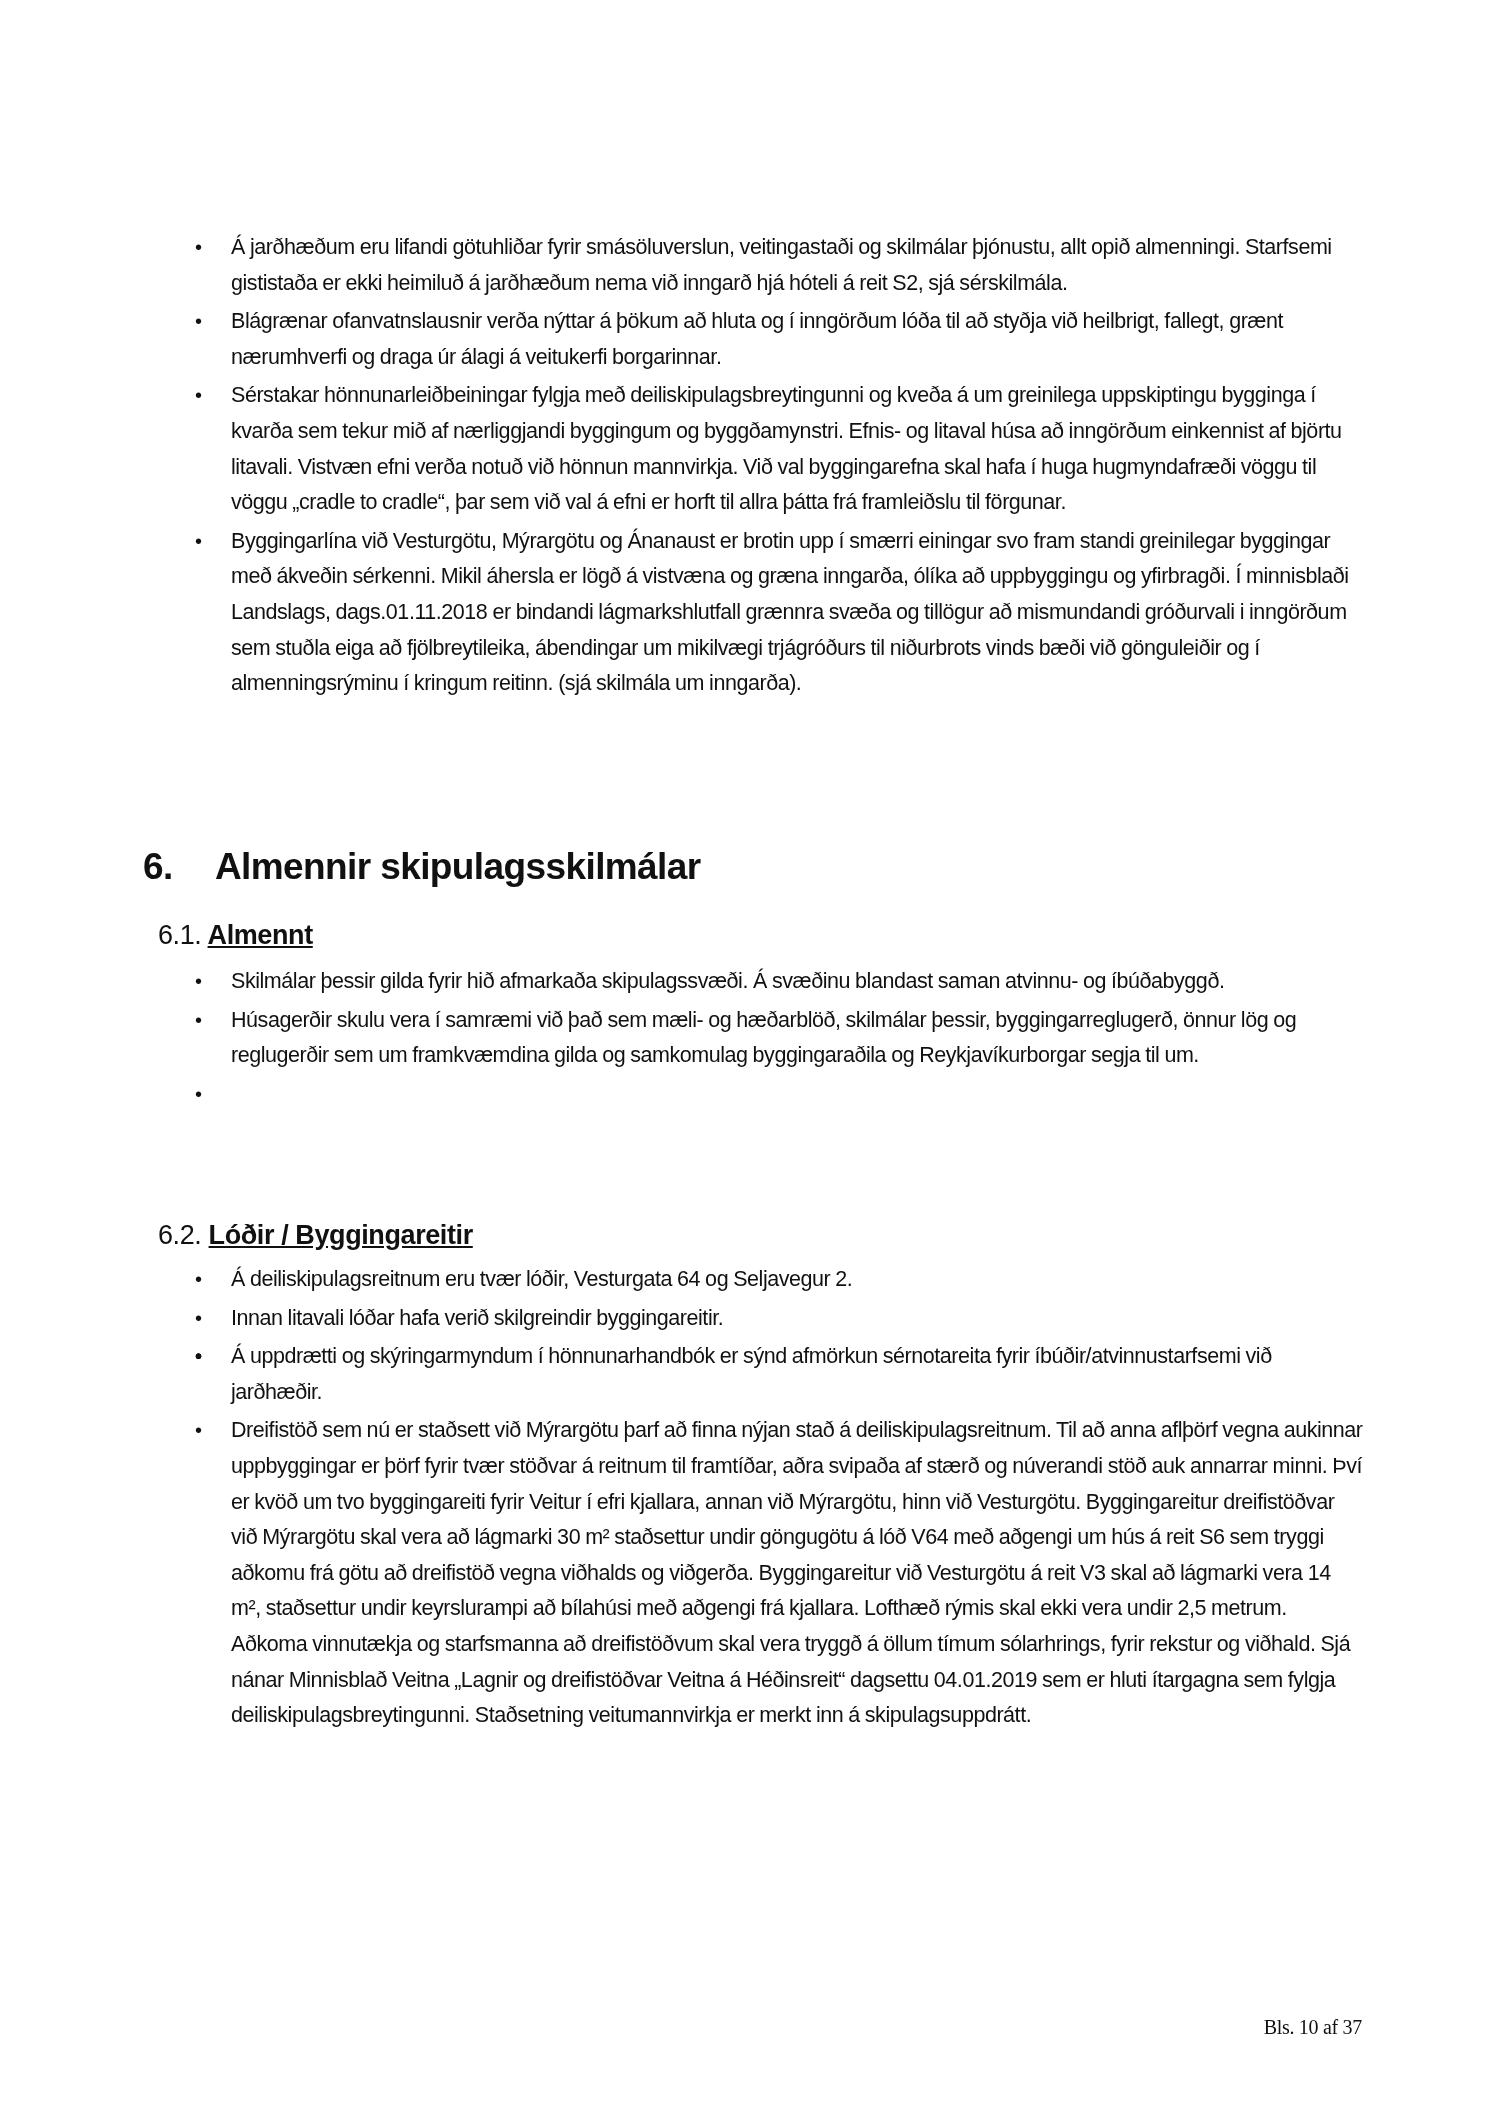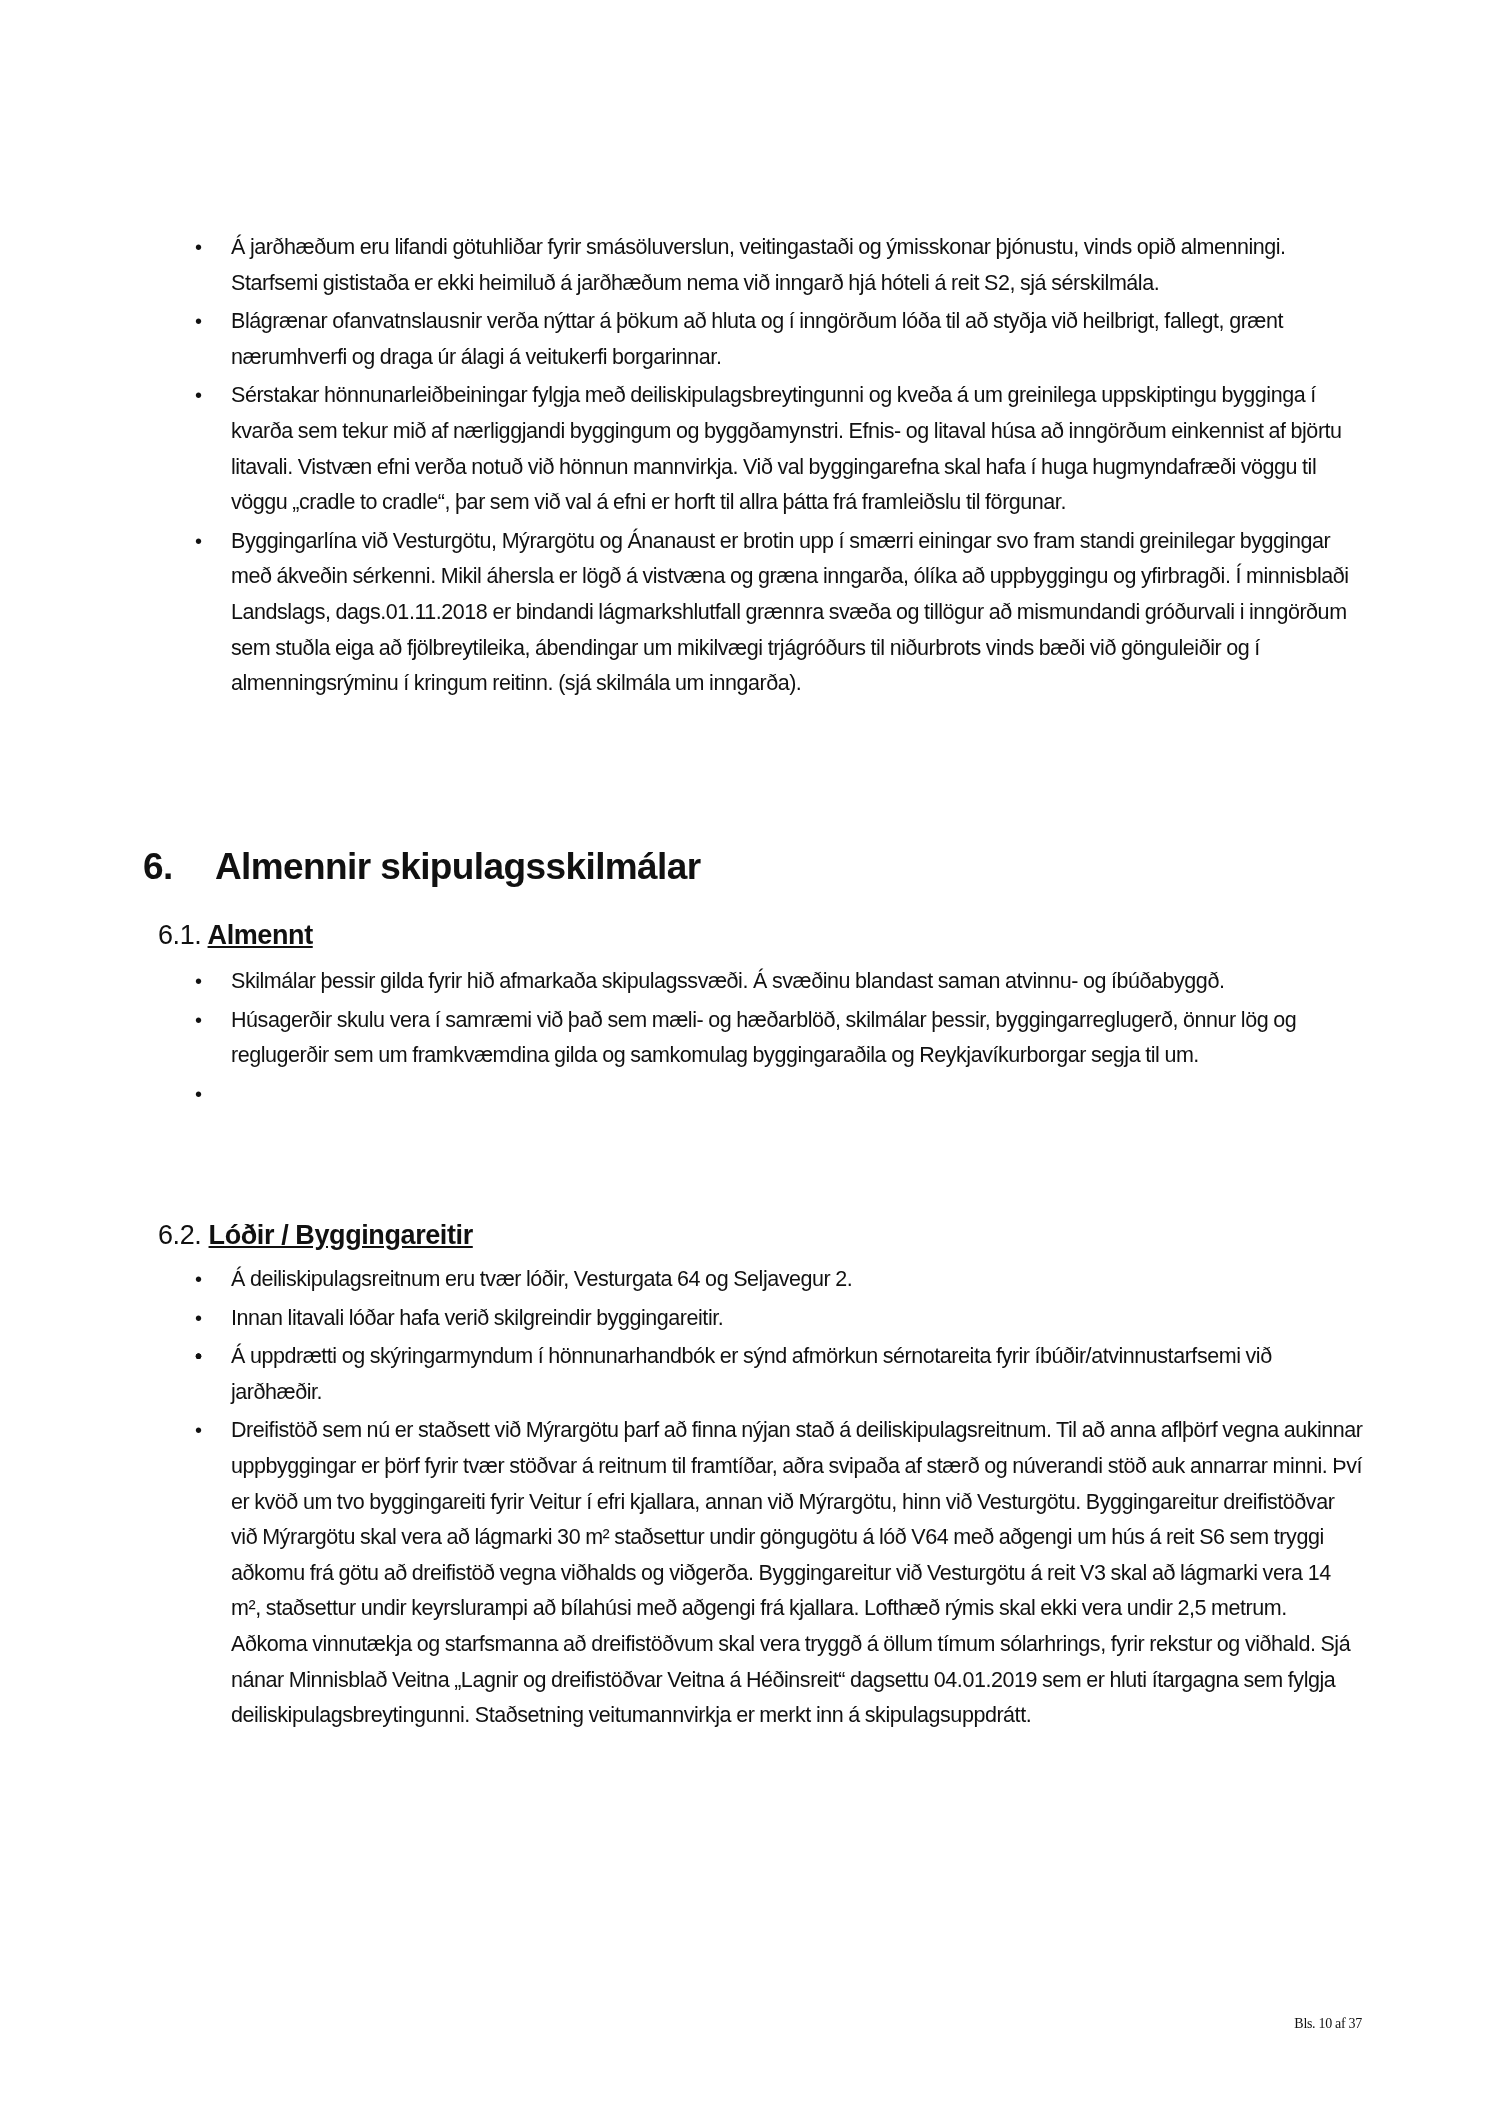--- a/index.html
+++ b/index.html
@@ -11,29 +11,29 @@
               letter-spacing: -0.45px; word-spacing: -0.5px; }
   .blist li .bullet { position: absolute; left: 0; top: 0; width: 10px; font-size: 20px; }
   .blist li.gap { margin-top: 3px; }
   .h1 { position: absolute; left: 143px; top: 846px; font-size: 37px; font-weight: bold;
         letter-spacing: -0.6px; margin: 0; }
   .h1 .num { display: inline-block; width: 72px; }
   .h2 { position: absolute; left: 158px; font-size: 27px; margin: 0; letter-spacing: -0.4px; }
   .h2 .num { font-weight: normal; }
   .h2 .title { font-weight: bold; text-decoration: underline; }
   .footer { position: absolute; right: 138px; top: 2016px; font-family: "Liberation Serif", "DejaVu Serif", serif;
-            font-size: 14px; letter-spacing: -0.3px; }
+            font-size: 20px; letter-spacing: -0.3px; }
 </style>
 </head>
 <body>
 
 <div class="page">
 
   <ul class="blist" style="top:230px;">
-    <li><span class="bullet">•</span><span>Á jarðhæðum eru lifandi götuhliðar fyrir smásöluverslun, veitingastaði og ýmisskonar þjónustu, vinds opið almenningi. Starfsemi gististaða er ekki heimiluð á jarðhæðum nema við inngarð hjá hóteli á reit S2, sjá sérskilmála.</span></li>
+    <li><span class="bullet">•</span><span>Á jarðhæðum eru lifandi götuhliðar fyrir smásöluverslun, veitingastaði og skilmálar þjónustu, allt opið almenningi. Starfsemi gististaða er ekki heimiluð á jarðhæðum nema við inngarð hjá hóteli á reit S2, sjá sérskilmála.</span></li>
     <li class="gap"><span class="bullet">•</span><span>Blágrænar ofanvatnslausnir verða nýttar á þökum að hluta og í inngörðum lóða til að styðja við heilbrigt, fallegt, grænt nærumhverfi og draga úr álagi á veitukerfi borgarinnar.</span></li>
     <li class="gap"><span class="bullet">•</span><span>Sérstakar hönnunarleiðbeiningar fylgja með deiliskipulagsbreytingunni og kveða á um greinilega uppskiptingu bygginga í kvarða sem tekur mið af nærliggjandi byggingum og byggðamynstri. Efnis- og litaval húsa að inngörðum einkennist af björtu litavali. Vistvæn efni verða notuð við hönnun mannvirkja. Við val byggingarefna skal hafa í huga hugmyndafræði vöggu til vöggu „cradle to cradle“, þar sem við val á  efni er horft til allra þátta frá framleiðslu til förgunar.</span></li>
     <li class="gap"><span class="bullet">•</span><span>Byggingarlína við Vesturgötu, Mýrargötu og Ánanaust er brotin upp í smærri einingar svo fram standi greinilegar byggingar með ákveðin sérkenni. Mikil áhersla er lögð á vistvæna og græna inngarða, ólíka að uppbyggingu og yfirbragði. Í minnisblaði Landslags, dags.01.11.2018 er bindandi lágmarkshlutfall grænnra svæða og tillögur að mismundandi gróðurvali i inngörðum sem stuðla eiga að fjölbreytileika, ábendingar um mikilvægi trjágróðurs til niðurbrots vinds bæði við gönguleiðir og í almenningsrýminu í kringum reitinn. (sjá skilmála um inngarða).</span></li>
   </ul>
 
   <h1 class="h1">
     <span class="num">6.</span><span>Almennir skipulagsskilmálar</span>
   </h1>
 
   <h2 class="h2" style="top:920px;">

